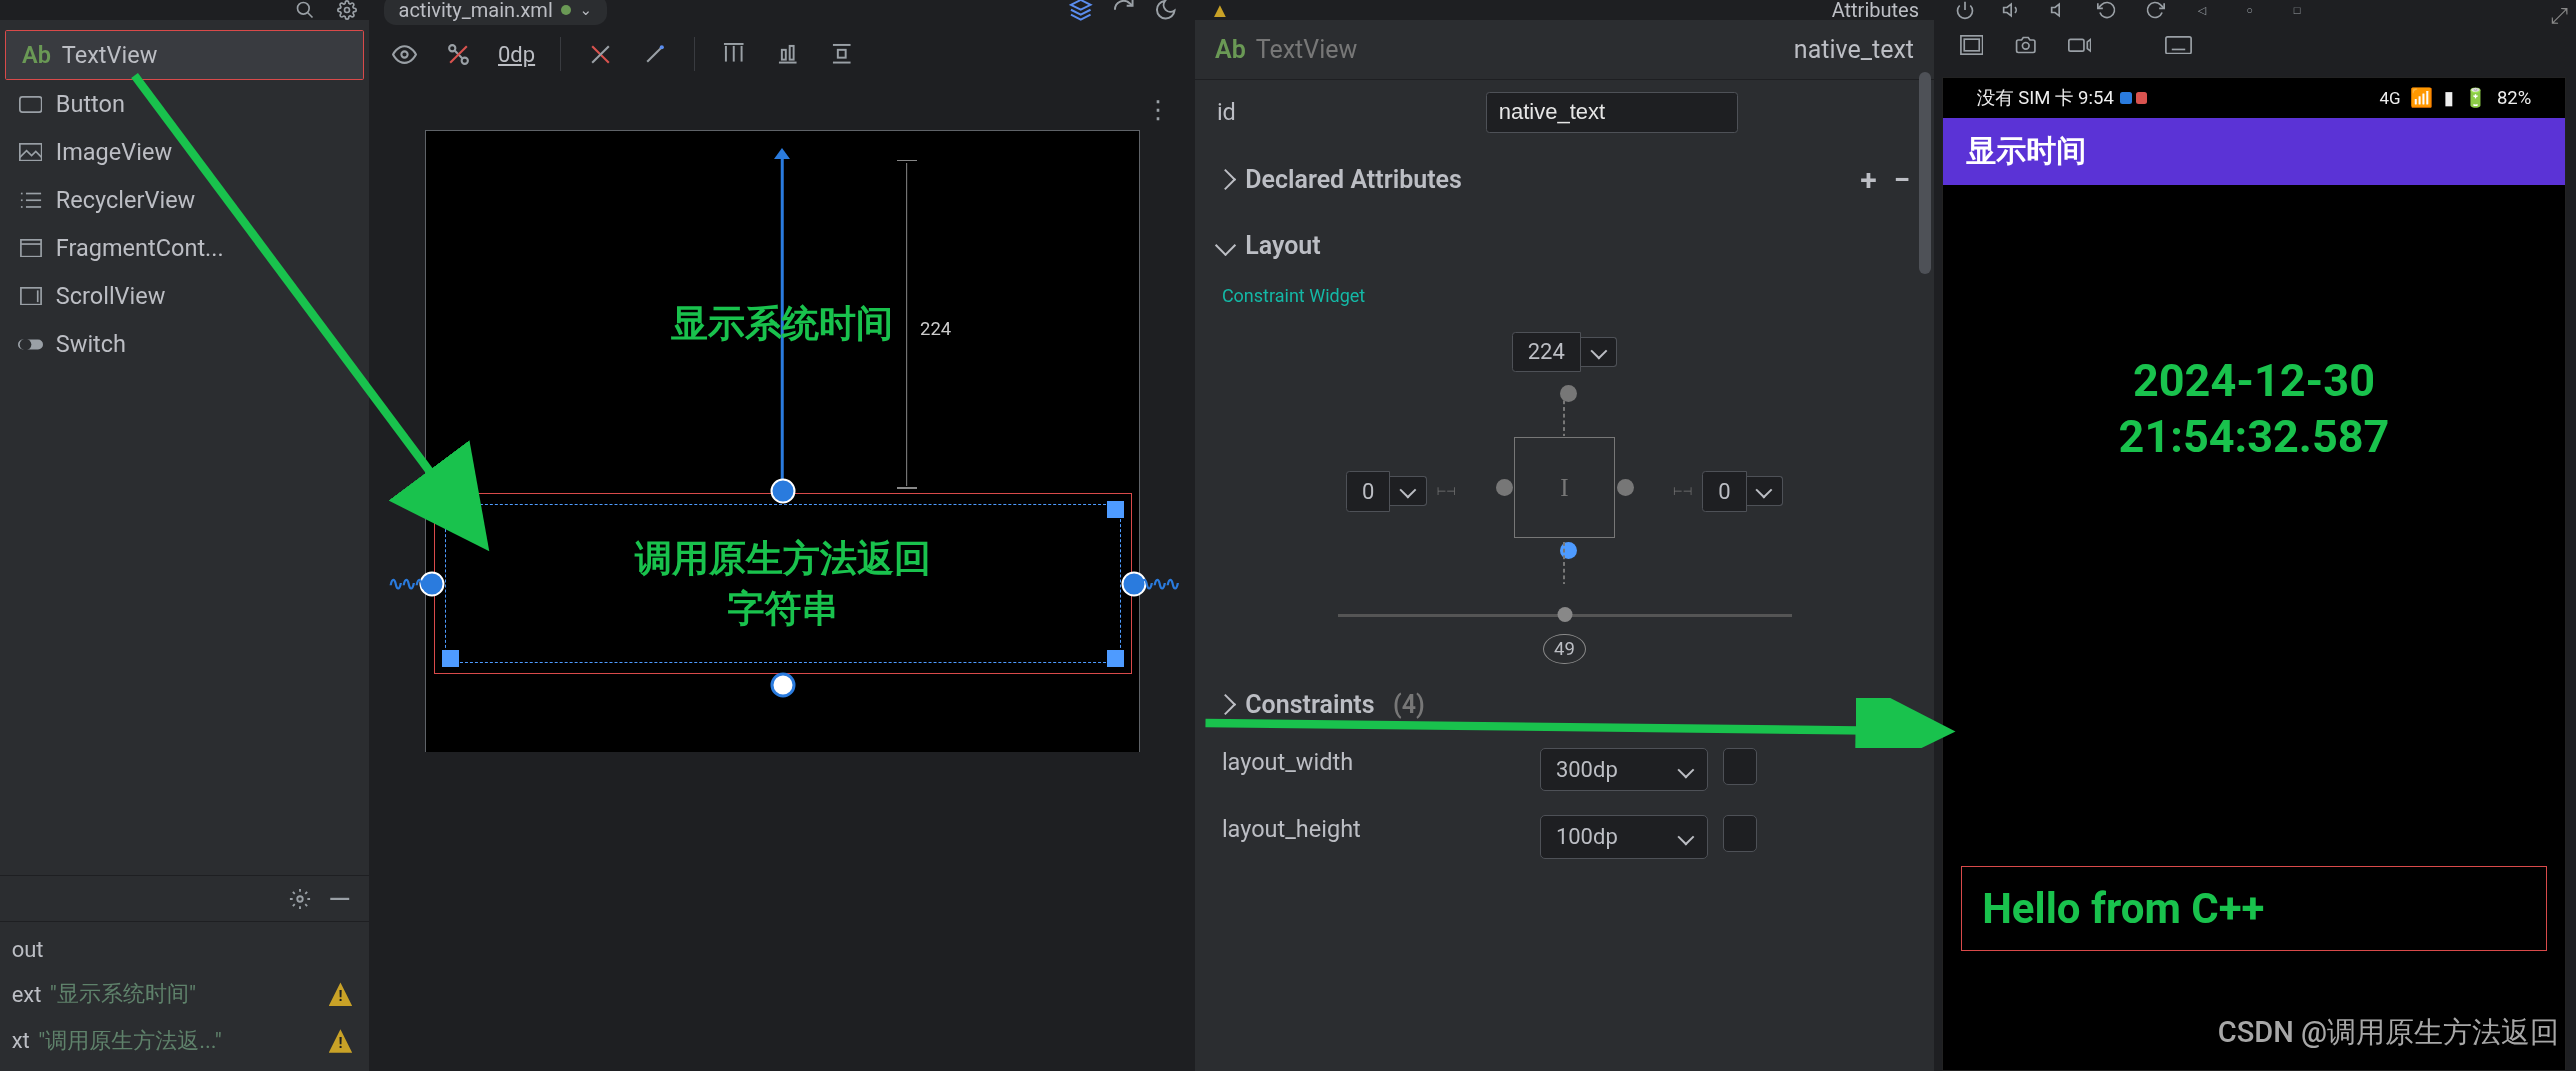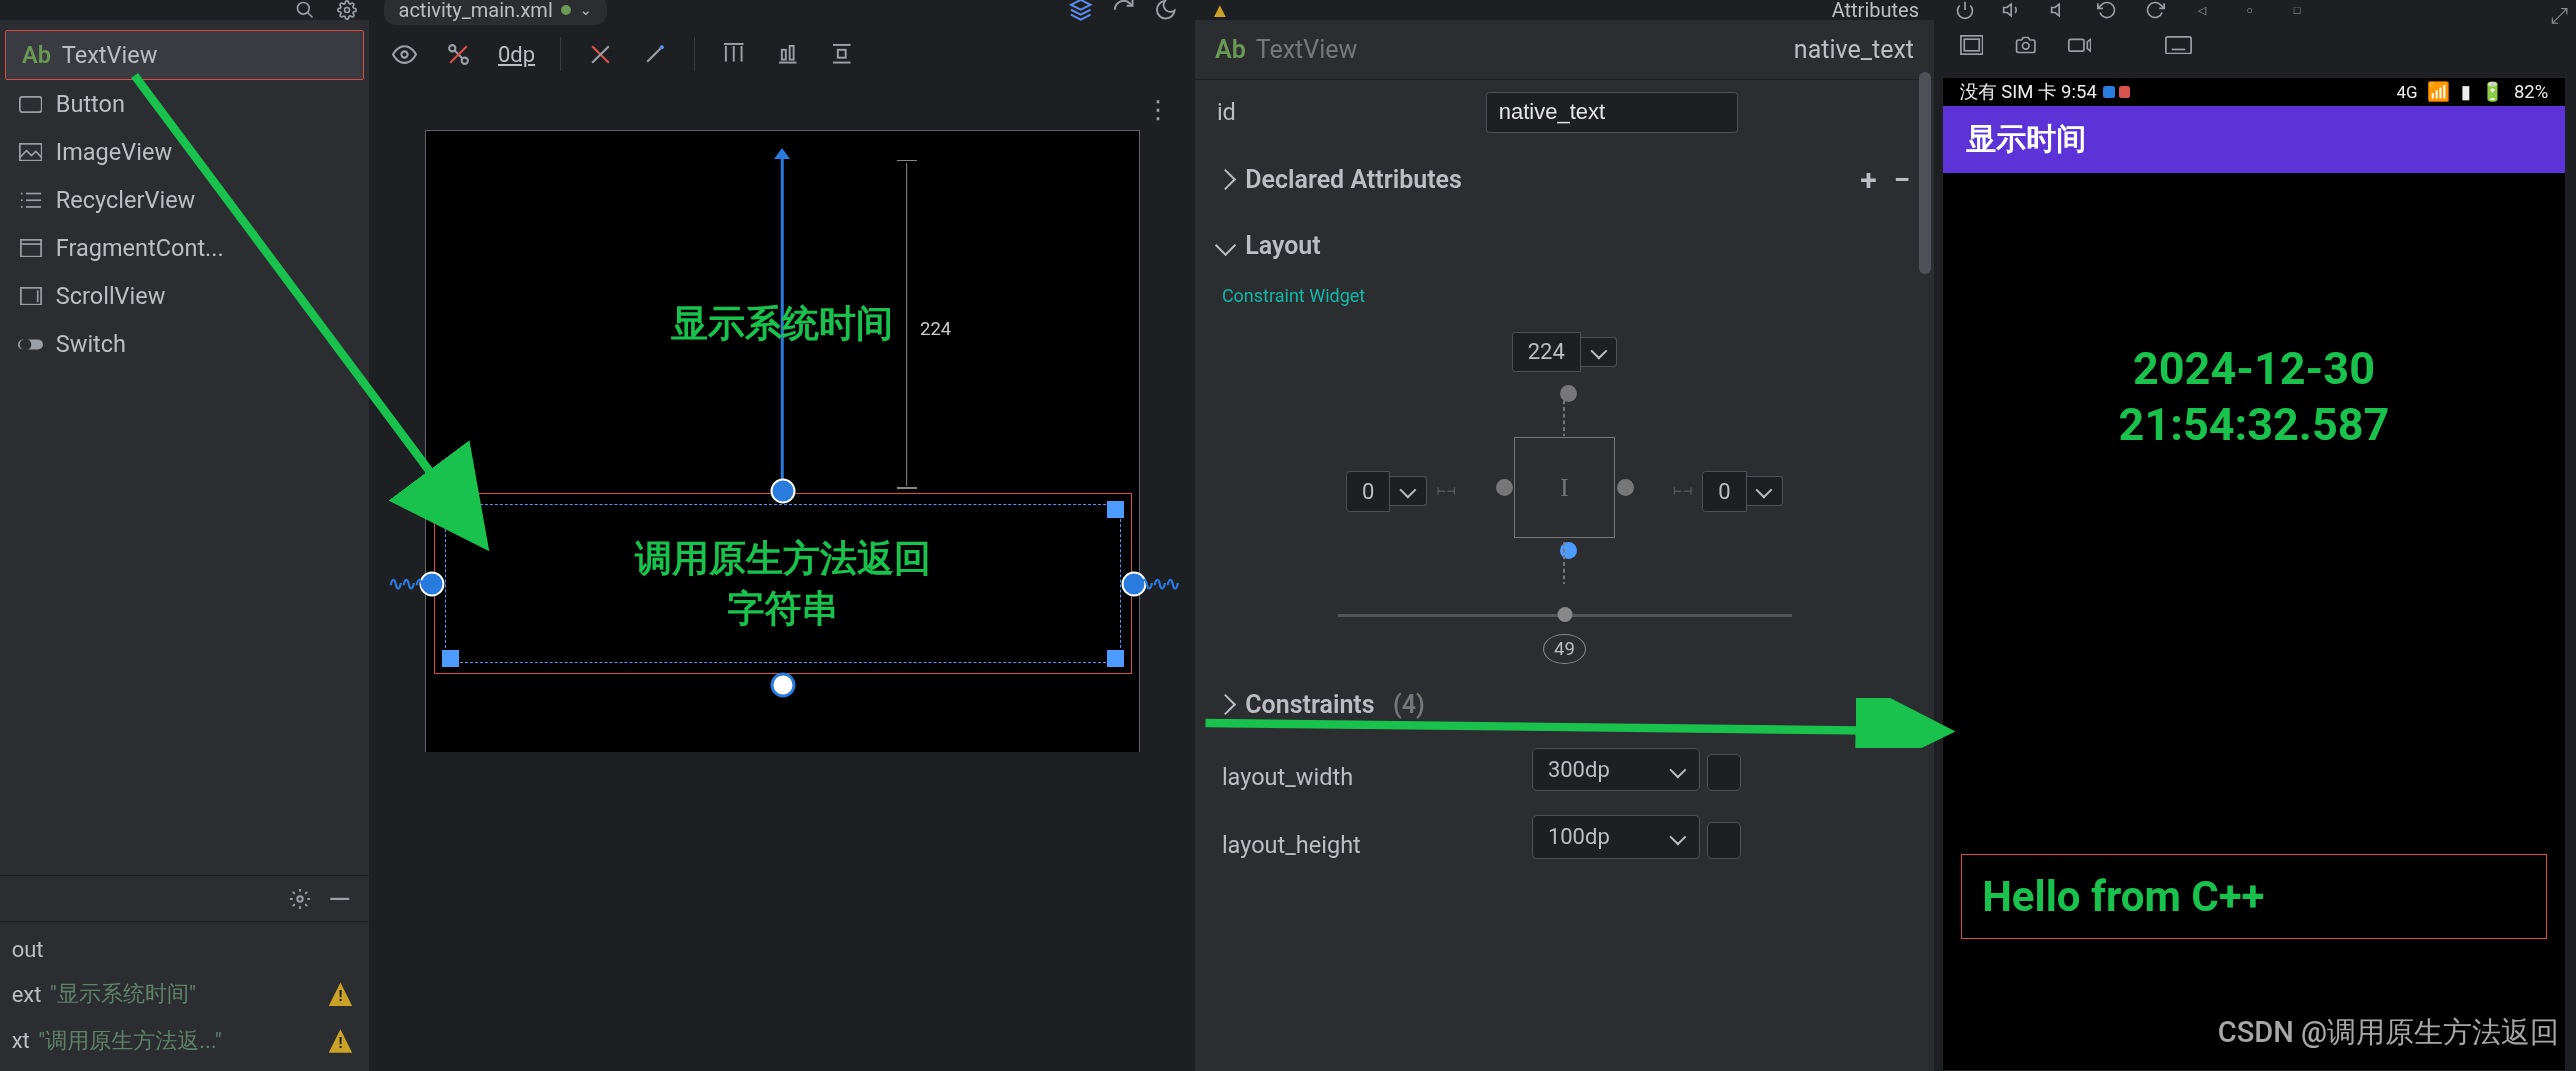--- a/index.html
+++ b/index.html
@@ -110,36 +110,36 @@
   .cw-dot.l{ left:150px; top:92px;} .cw-dot.r{ left:271px; top:92px;}
   .cw-dot.b.blue { background:#4e9bff;}
   .cw-side { position:absolute; top:84px; display:flex; align-items:center;}
   .cw-side.left { left:0;} .cw-side.right { right:0;}
   .cw-slider { position:relative; width:454px; margin-top:25px;}
   .cw-slider .track { height:2.5px; background:#555;}
   .cw-slider .thumb { position:absolute; left:50%; top:-6.7px; transform:translateX(-50%); width:15px;height:15px;border-radius:50%;background:#888;}
   .cw-badge { display:inline-block; margin-top:17px; padding:3.4px 10px; border:1.7px solid #888; border-radius:50%; font-size:18.5px;}
   .dotted-v { position:absolute; left:217px; width:1.7px; background-image:linear-gradient(#777 50%, transparent 50%); background-size:1.7px 6.7px;}
 
-  .dim-row { display:flex; align-items:flex-end; padding:11.8px 18.5px; font-size:23.5px; gap:7px; }
+  .dim-row { display:flex; align-items:flex-start; padding:11.8px 18.5px; font-size:23.5px; gap:15px; }
   .dim-row .lbl { width:303px;}
   .dim-val { background:#1e1f22; border:0.8px solid #4e5157; border-radius:5px; padding:8.4px 15px; font-size:22px; width:168px; display:flex; align-items:center; justify-content:space-between;}
   .dim-extra { width:34px;height:37px;border:0.8px solid #4e5157;border-radius:5px;background:#1e1f22;}
   .cnt-count { color:#777; margin-left:6.7px;}
 
   .scroll-track { width:11.8px; position:absolute; right:3.4px; top:72px; bottom:8.4px; }
   .scroll-thumb { position:absolute; left:0; right:0; top:0; height:202px; background:#4e5157; border-radius:5.9px; }
 
   
   .emu-panel { width: 639px; background:#1e1f22; display:flex; flex-direction:column; border-left:0.8px solid #1e1f22;}
   .emu-toolbar { height:20px; display:flex; gap:18.5px; padding:0 15px; align-items:center; color:#9aa0a6;}
   .emu-toolbar2 { height:50px; display:flex; gap:25px; padding:0 22px; align-items:center; color:#9aa0a6;}
   .tb-ico { width:29px;height:29px; display:inline-flex; align-items:center; justify-content:center;}
   .device { margin:6.7px 6.7px 0 6.7px; flex:1; background:#000; position:relative; border:0.8px solid #222; }
-  .statusbar { height:28px; display:flex; align-items:center; padding:0 17px; font-size:18.5px; color:#eee; }
+  .statusbar { height:40px; display:flex; align-items:center; padding:0 34px; font-size:18.5px; color:#eee; }
   .statusbar .right { margin-left:auto; display:flex; gap:10px; align-items:center;}
   .sim-dot { width:11.8px;height:11.8px;background:#2a7bde;border-radius:2.5px;}
   .sim-dot.red { background:#d9534f;}
   .appbar { height:67px; background:#5b33d6; display:flex; align-items:center; padding:0 23.5px; font-size:30px; color:#fff; font-weight:600;}
   .app-body { position:relative; height:calc(100% - 108px);}
   .big-time { color:#19c24d; font-size:45px; font-weight:700; text-align:center; line-height:1.25; margin-top:168px;}
   .native-out {
     position:absolute; left:18.5px; right:18.5px; top:513px;
     border:1.7px solid #d94a4a; padding:17px 20px; color:#19c24d; font-size:42px; font-weight:700;
   }

